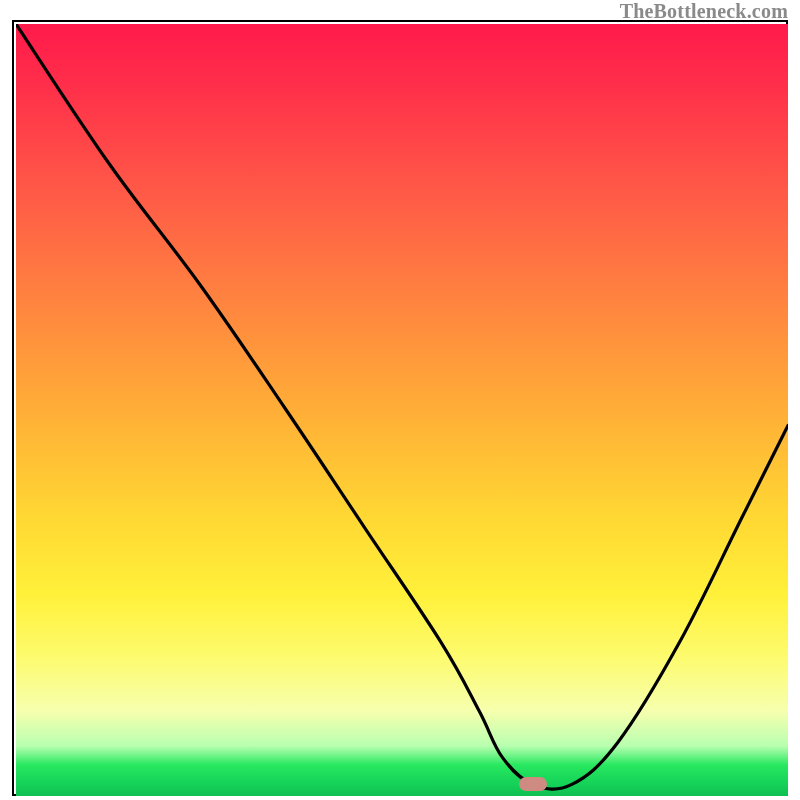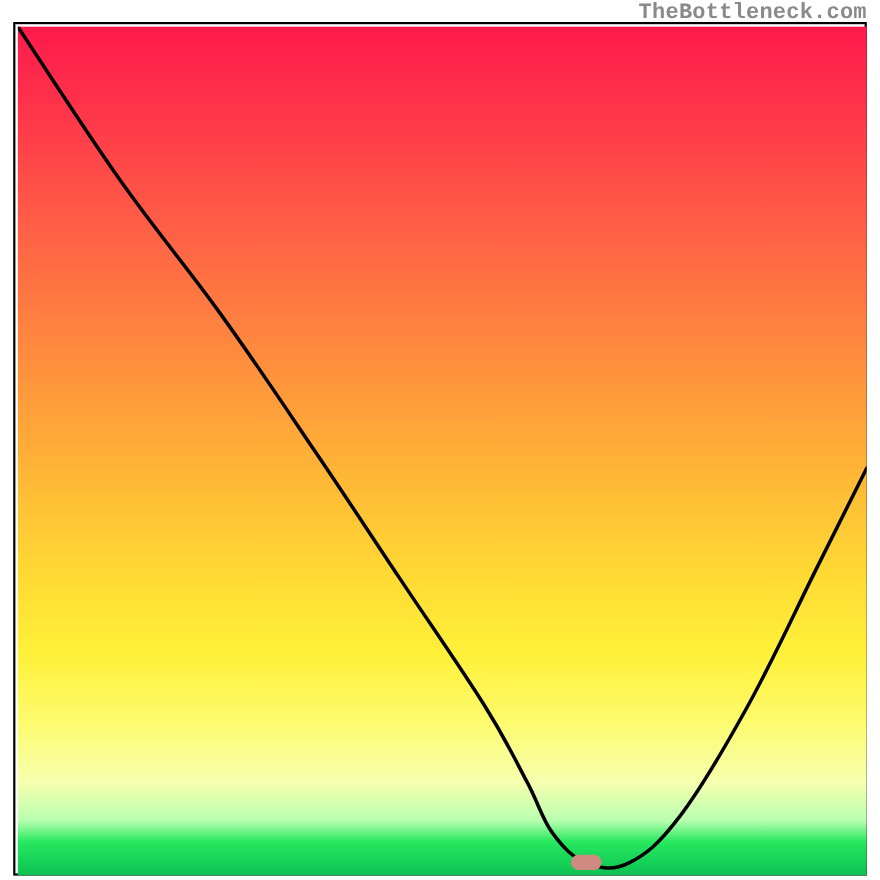--- a/index.html
+++ b/index.html
@@ -16,21 +16,21 @@
     top: 20px;
     width: 776px;
     height: 776px;
     border: 2px solid #000000;
     box-sizing: border-box;
   }
   .watermark {
     position: absolute;
     top: 0px;
     right: 12px;
-    font-family: Liberation Mono, monospace;
+    font-family: Liberation Serif, serif;
     font-size: 20px;
     font-weight: bold;
     color: #8a8a8a;
     letter-spacing: 0.2px;
   }
   .plot-area {
     position: absolute;
     left: 2px;
     top: 2px;
     width: 772px;

